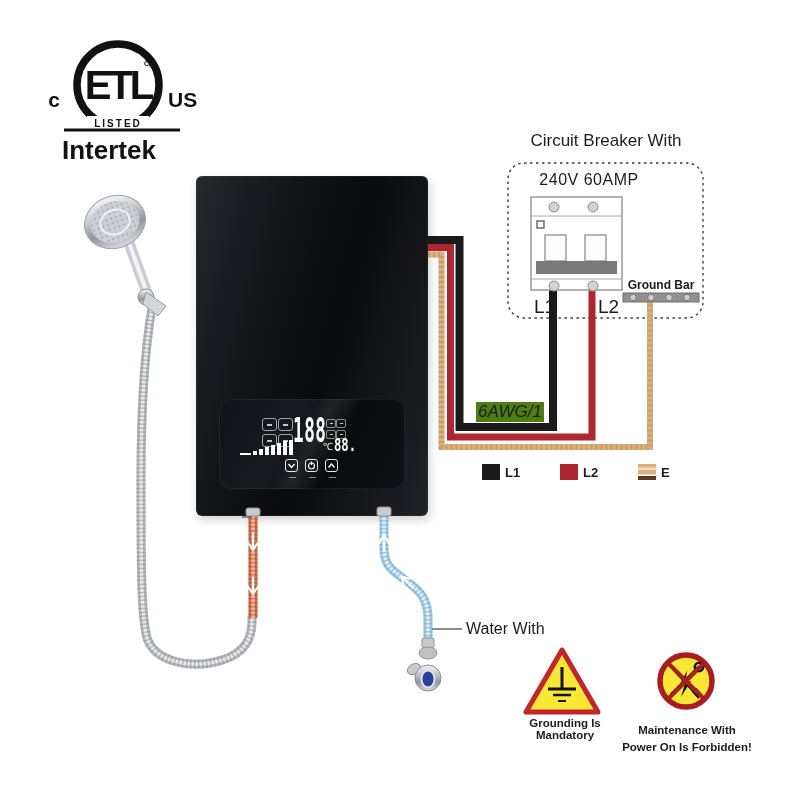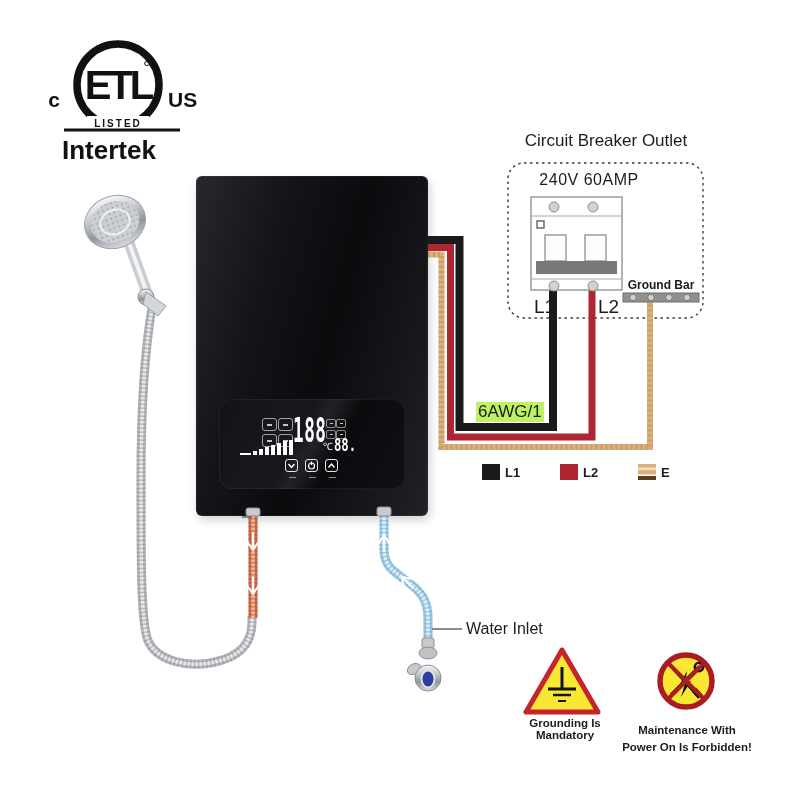--- a/index.html
+++ b/index.html
@@ -33,21 +33,21 @@
   .sub{position:absolute;left:104px;top:38px;color:#fff;display:flex;align-items:flex-end;}
   .sub .unit{font-size:10px;margin-right:1px;opacity:.95;}
   .sub .val{font-family:"DejaVu Sans Mono",monospace;font-weight:bold;font-size:18px;line-height:16px;
             transform:scaleX(.68);transform-origin:left bottom;}
   .touch-btn{position:absolute;top:60px;width:13px;height:13px;border:1.5px solid rgba(255,255,255,.9);
              border-radius:3px;background:transparent;padding:0;display:flex;align-items:center;justify-content:center;}
   .touch-btn::after{content:"";position:absolute;top:17px;left:3px;width:7px;height:1px;background:rgba(255,255,255,.5);}
   
   .panel-title{left:508px;top:131px;width:196px;text-align:center;font-size:17px;}
   .panel-rating{left:514px;top:171px;width:150px;text-align:center;font-size:16px;letter-spacing:.5px;}
-  .gauge{left:476px;top:402px;font-size:17px;background:#bef264;padding:0 2px;}
+  .gauge{left:476px;top:402px;font-size:17px;background:#4d7c0f;padding:0 2px;font-style:italic;}
   .hot-outlet{left:128px;top:507px;width:114px;text-align:center;font-size:16px;line-height:1.3;}
   .water-inlet{left:466px;top:620px;width:100px;font-size:16px;}
   .legend{left:482px;top:464px;display:flex;gap:22px;align-items:center;}
   .legend .item{display:flex;align-items:center;gap:5px;width:56px;}
   .legend .txt{font-size:13px;font-weight:bold;}
   .cap1{left:503px;top:717px;width:124px;text-align:center;font-size:11.5px;font-weight:bold;}
   .cap2{left:622px;top:722px;width:130px;text-align:center;font-size:11.5px;font-weight:bold;line-height:1.5;}
 </style>
 </head>
 <body>
@@ -251,24 +251,24 @@
     <text x="78" y="74" text-anchor="middle" font-size="40" font-weight="bold" letter-spacing="-3" fill="#111">ETL</text>
     <text x="104" y="41" font-size="7" font-weight="bold" fill="#111">CM</text>
     <rect x="47" y="91" width="62" height="14" fill="#fff"></rect>
     <text x="78" y="102" text-anchor="middle" font-size="10" font-weight="bold" letter-spacing="2" fill="#111">LISTED</text>
     <text x="14" y="82" text-anchor="middle" font-size="21" font-weight="bold" fill="#111">c</text>
     <text x="128" y="82" font-size="21" font-weight="bold" fill="#111">US</text>
     <line x1="24" y1="105" x2="140" y2="105" stroke="#111" stroke-width="3"></line>
     <text x="22" y="134" font-size="26" font-weight="bold" fill="#111">Intertek</text>
   </svg>
 
-  <div class="lbl panel-title">Circuit Breaker Outlet</div>
+  <div class="lbl panel-title">Circuit Breaker With</div>
   <div class="lbl panel-rating">240V 60AMP</div>
   <div class="lbl gauge">6AWG/1</div>
-  <div class="lbl water-inlet">Water Inlet</div>
+  <div class="lbl water-inlet">Water With</div>
 
   <div class="lbl legend">
     <div class="item">
       <svg width="18" height="16">
         <rect x="0" y="0" width="18" height="16" fill="#1a1a1a"></rect>
         </svg>
       <span class="txt">L1</span>
     </div>
     <div class="item">
       <svg width="18" height="16">

